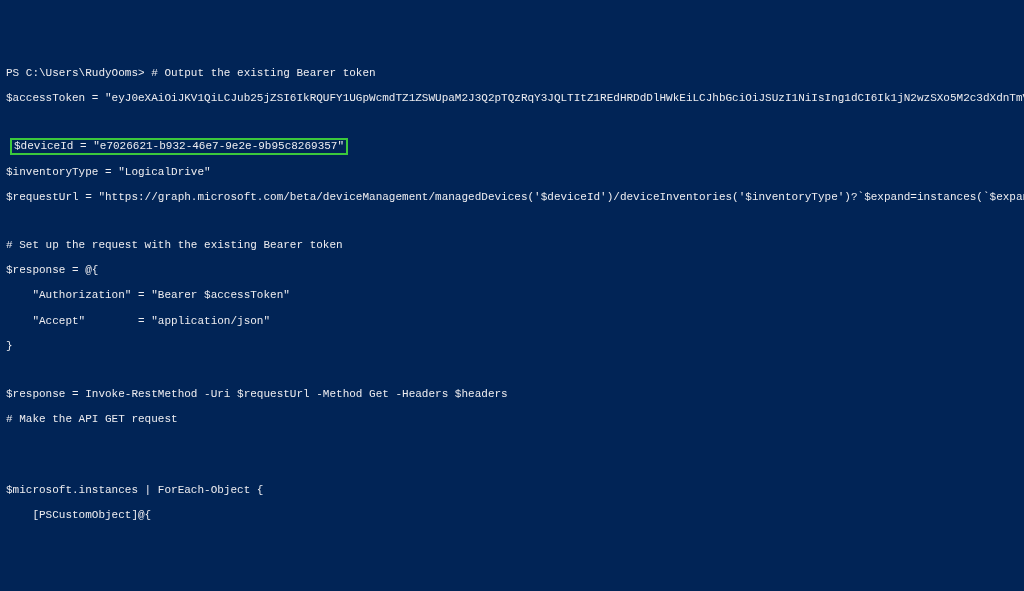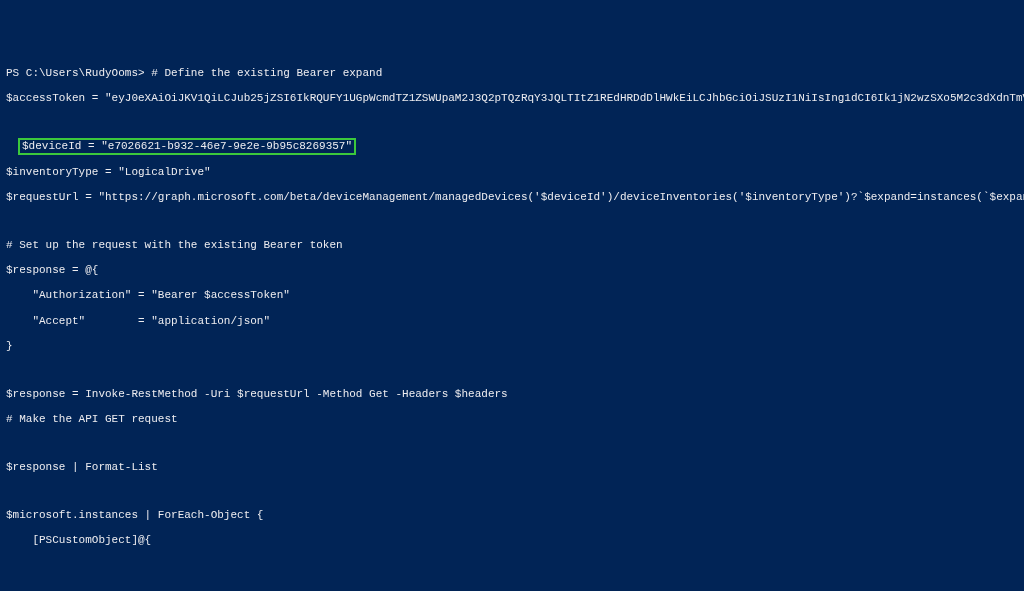--- a/index.html
+++ b/index.html
@@ -13,48 +13,47 @@
     height: 591px;
     overflow: hidden;
     padding: 4px 6px;
     white-space: pre;
   }
   .line { display: block; }
   .hl1 {
     border: 2px solid #3cc93c;
     display: inline-block;
     padding: 0 2px;
-    margin: -2px 12px;
+    margin: -2px 4px;
   }
   .section { margin-top: 10px; }
   .gap { height: 10px; }
 </style>
 </head>
 <body>
 
 
 
 <div>
-<span class="line"><span>PS C:\Users\RudyOoms&gt; </span><span># Define the existing Bearer expand</span></span>
+<span class="line"><span>PS C:\Users\RudyOoms&gt; </span><span># Output the existing Bearer token</span></span>
 <span class="line">$accessToken = "eyJ0eXAiOiJKV1QiLCJub25jZSI6IkRQUFY1UGpWcmdTZ1ZSWUpaM2J3Q2pTQzRqY3JQLTItZ1REdHRDdDlHWkEiLCJhbGciOiJSUzI1NiIsIng1dCI6Ik1jN2wzSXo5M2c3dXdnTmVFbW13X1dZR1BrbyIsImtpZCI6Ik1jN2wzS</span>
 <div class="gap"></div>
 <span class="line"><span class="hl1">$deviceId = "e7026621-b932-46e7-9e2e-9b95c8269357"</span></span>
 <span class="line">$inventoryType = "LogicalDrive"</span>
 <span class="line">$requestUrl = "https://graph.microsoft.com/beta/deviceManagement/managedDevices('$deviceId')/deviceInventories('$inventoryType')?`$expand=instances(`$expand=Microsoft.Graph.deviceInventoryS</span>
 <div class="gap"></div>
 <span class="line"># Set up the request with the existing Bearer token</span>
 <span class="line">$response = @{</span>
 <span class="line">    "Authorization" = "Bearer $accessToken"</span>
 <span class="line">    "Accept"        = "application/json"</span>
 <span class="line">}</span>
 <div class="gap"></div>
 <span class="line">$response = Invoke-RestMethod -Uri $requestUrl -Method Get -Headers $headers</span>
 <span class="line"># Make the API GET request</span>
 <div class="gap"></div>
-<span class="line">$response | Format-List</span>
 <div class="gap"></div>
 <span class="line">$microsoft.instances | ForEach-Object {</span>
 <span class="line">    [PSCustomObject]@{</span>
 
 
 
 
 <span class="line"></span>
 
 

